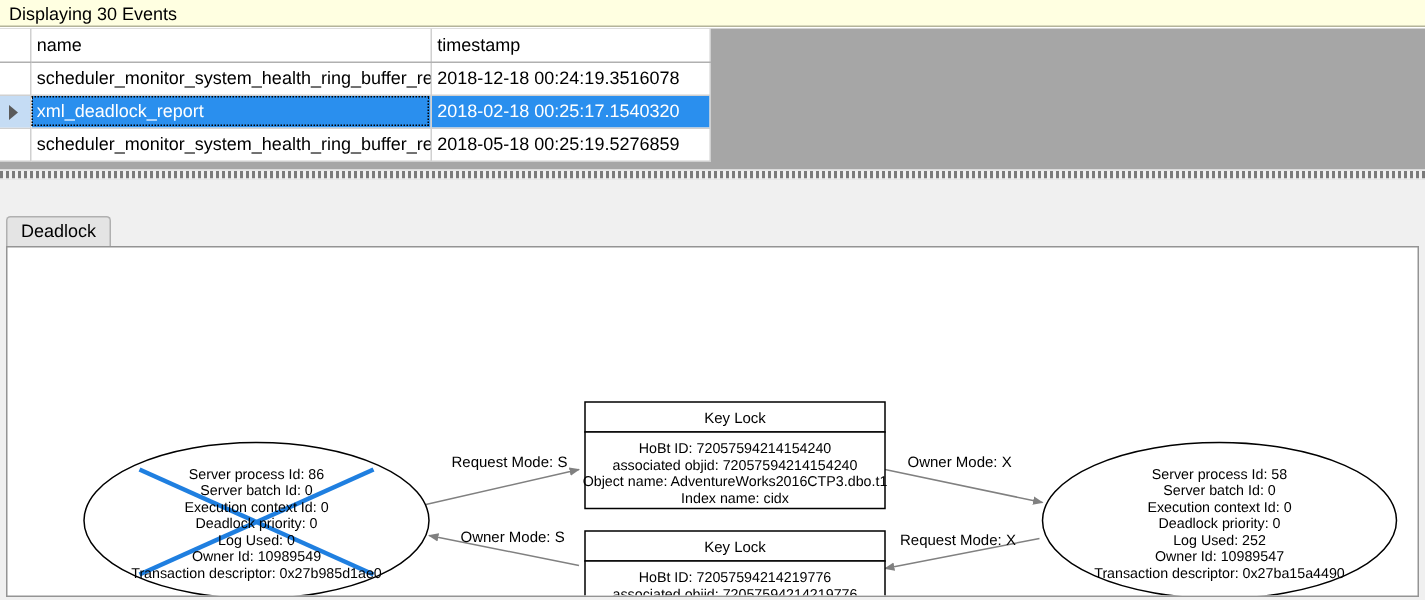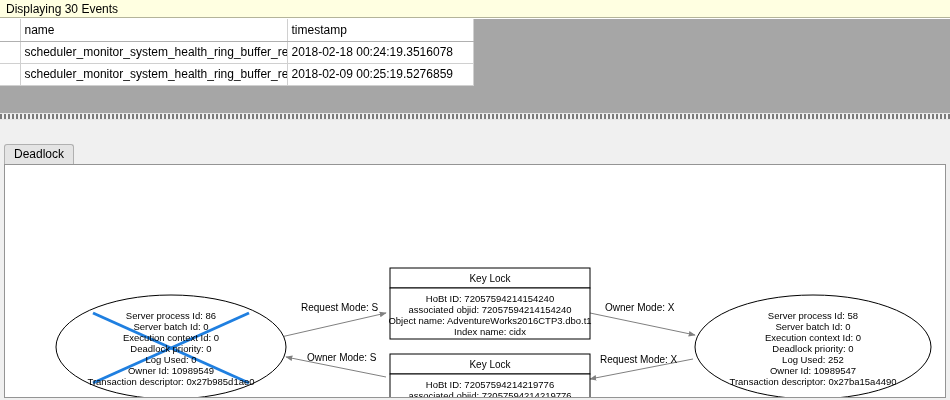--- a/index.html
+++ b/index.html
@@ -198,26 +198,33 @@
         <tr>
           <th class="col-gutter"></th>
           <th class="col-name">name</th>
           <th class="col-ts">timestamp</th>
         </tr>
       </thead>
       <tbody>
         <tr>
           <td class="col-gutter gut"></td>
           <td class="col-name">scheduler_monitor_system_health_ring_buffer_recorded</td>
-          <td class="col-ts">2018-02-18 00:24:19.3516078</td>
+          <td class="col-ts">2018-12-18 00:24:19.3516078</td>
+        </tr>
+        <tr class="row-selected">
+          <td class="col-gutter gut">
+            <span class="row-arrow"></span>
+          </td>
+          <td class="col-name cell-sel-name">xml_deadlock_report</td>
+          <td class="col-ts">2018-02-18 00:25:17.1540320</td>
         </tr>
         <tr>
           <td class="col-gutter gut"></td>
           <td class="col-name">scheduler_monitor_system_health_ring_buffer_recorded</td>
-          <td class="col-ts">2018-02-09 00:25:19.5276859</td>
+          <td class="col-ts">2018-05-18 00:25:19.5276859</td>
         </tr>
       </tbody>
     </table>
   </div>
 
   <div class="splitter"></div>
 
   <div class="detail-panel">
 
     <div class="tabstrip">

